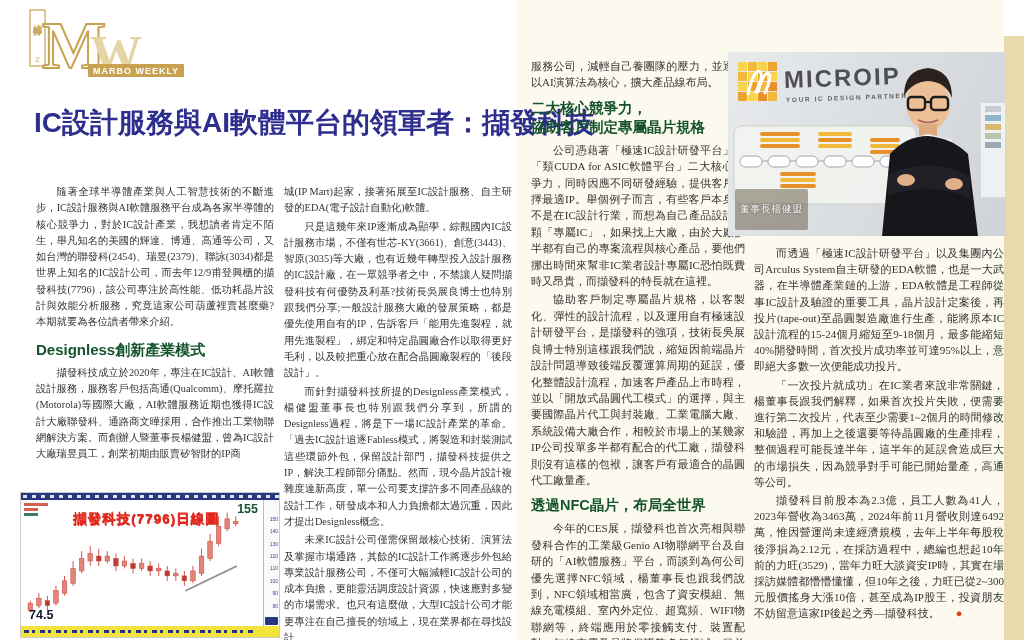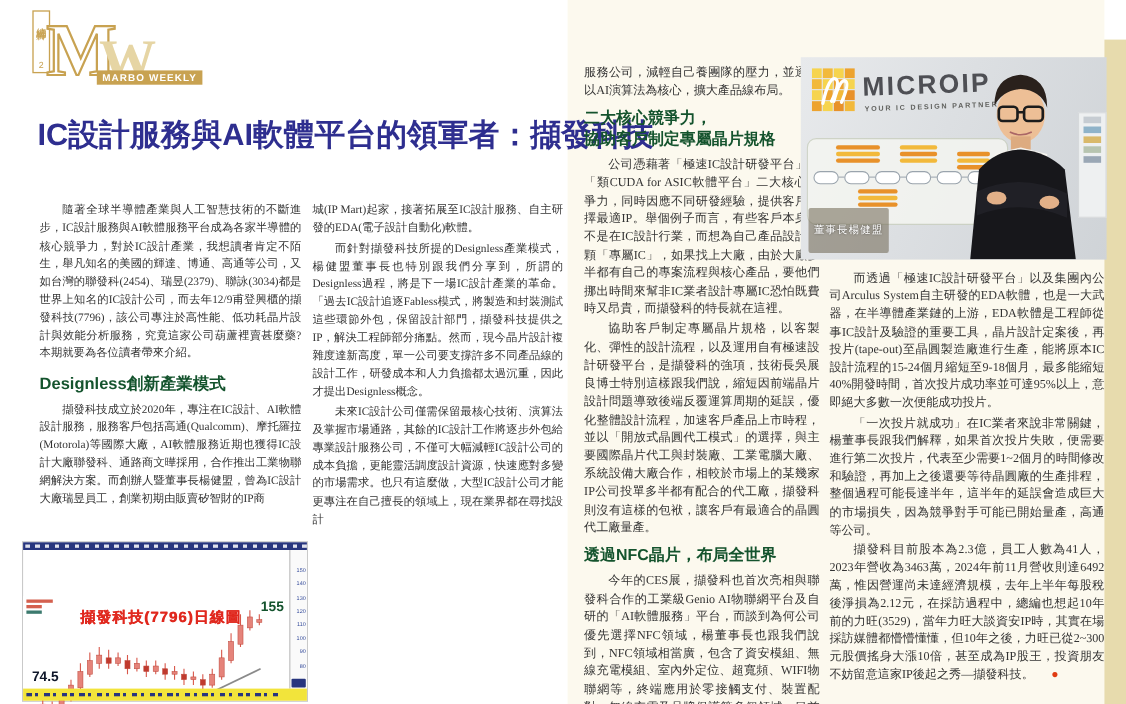--- a/index.html
+++ b/index.html
@@ -55,21 +55,21 @@
     background:rgba(110,100,80,.55); color:#fff; font-size:9.5px; letter-spacing:1px;
     font-family:"Liberation Sans",sans-serif; border-radius:2px; text-shadow:0 0 2px rgba(0,0,0,.6); }
 
   
   .chart-box { position:absolute; left:20px; top:492px; width:260px; height:146px;
     background:#ffffff; border:1px solid #c9c9c9; font-family:"Liberation Sans",sans-serif; }
   .chart-topbar { height:7px; background:#27357e;
     background-image:repeating-linear-gradient(90deg,rgba(255,255,255,.85) 0 4px,transparent 4px 9px);
     background-size:100% 3px; background-position:2px 2px; background-repeat:no-repeat; }
   .chart-body { display:flex; height:126px; }
-  .plot { position:relative; flex:1; background:#fff;margin-top:42px; }
+  .plot { position:relative; flex:1; background:#fff; }
   .plot svg { position:absolute; left:0; top:0; }
   .chart-title { position:absolute; left:52px; top:10px; color:#e0281e; font-weight:bold;
     font-size:13.5px; letter-spacing:1px; text-shadow:.5px .5px 0 #e0281e; }
   .chart-high { position:absolute; right:5px; top:2px; color:#14532d; font-weight:bold; font-size:12.5px; }
   .chart-low  { position:absolute; left:8px; bottom:4px; color:#0f172a; font-weight:bold; font-size:12.5px; }
   .mini-legend { position:absolute; left:3px; top:3px; }
   .mini-legend i { display:block; height:3px; margin-bottom:2px; }
   .scale { position:relative; width:16px; border-left:1px solid #bbb; background:#fafafa; }
   .scale .tick { position:absolute; right:1px; font-size:5px; color:#334a9a; line-height:5px; }
   .scale .scale-btn { position:absolute; bottom:1px; left:1px; width:13px; height:8px;
@@ -101,20 +101,21 @@
   <h1 class="headline">IC設計服務與AI軟體平台的領軍者：擷發科技</h1>
 
   <div class="col col-1">
     <p>隨著全球半導體產業與人工智慧技術的不斷進步，IC設計服務與AI軟體服務平台成為各家半導體的核心競爭力，對於IC設計產業，我想讀者肯定不陌生，舉凡知名的美國的輝達、博通、高通等公司，又如台灣的聯發科(2454)、瑞昱(2379)、聯詠(3034)都是世界上知名的IC設計公司，而去年12/9甫登興櫃的擷發科技(7796)，該公司專注於高性能、低功耗晶片設計與效能分析服務，究竟這家公司葫蘆裡賣甚麼藥?本期就要為各位讀者帶來介紹。</p>
     <h3 class="red-head">Designless創新產業模式</h3>
     <p class="cont" style="text-indent:2em">擷發科技成立於2020年，專注在IC設計、AI軟體設計服務，服務客戶包括高通(Qualcomm)、摩托羅拉(Motorola)等國際大廠，AI軟體服務近期也獲得IC設計大廠聯發科、通路商文曄採用，合作推出工業物聯網解決方案。而創辦人暨董事長楊健盟，曾為IC設計大廠瑞昱員工，創業初期由販賣矽智財的IP商</p>
   </div>
 
   <div class="col col-2">
     <p class="cont">城(IP Mart)起家，接著拓展至IC設計服務、自主研發的EDA(電子設計自動化)軟體。</p>
+    <p>只是這幾年來IP逐漸成為顯學，綜觀國內IC設計服務市場，不僅有世芯-KY(3661)、創意(3443)、智原(3035)等大廠，也有近幾年轉型投入設計服務的IC設計廠，在一眾競爭者之中，不禁讓人疑問擷發科技有何優勢及利基?技術長吳展良博士也特別跟我們分享;一般設計服務大廠的發展策略，都是優先使用自有的IP，告訴客戶「能用先進製程，就用先進製程」，綁定和特定晶圓廠合作以取得更好毛利，以及較把重心放在配合晶圓廠製程的「後段設計」。</p>
     <p>而針對擷發科技所提的Designless產業模式，楊健盟董事長也特別跟我們分享到，所謂的Designless過程，將是下一場IC設計產業的革命。「過去IC設計追逐Fabless模式，將製造和封裝測試這些環節外包，保留設計部門，擷發科技提供之IP，解決工程師部分痛點。然而，現今晶片設計複雜度達新高度，單一公司要支撐許多不同產品線的設計工作，研發成本和人力負擔都太過沉重，因此才提出Designless概念。</p>
     <p>未來IC設計公司僅需保留最核心技術、演算法及掌握市場通路，其餘的IC設計工作將逐步外包給專業設計服務公司，不僅可大幅減輕IC設計公司的成本負擔，更能靈活調度設計資源，快速應對多變的市場需求。也只有這麼做，大型IC設計公司才能更專注在自己擅長的領域上，現在業界都在尋找設計</p>
   </div>
 
   <div class="col col-3">
     <p class="cont">服務公司，減輕自己養團隊的壓力，並逐步以AI演算法為核心，擴大產品線布局。</p>
     <h3 class="red-head" style="margin-bottom:0">二大核心競爭力，</h3>
     <h3 class="red-head" style="margin-top:0">協助客戶制定專屬晶片規格</h3>
     <p>公司憑藉著「極速IC設計研發平台」與「類CUDA for ASIC軟體平台」二大核心競爭力，同時因應不同研發經驗，提供客戶選擇最適IP。舉個例子而言，有些客戶本身並不是在IC設計行業，而想為自己產品設計一顆「專屬IC」，如果找上大廠，由於大廠多半都有自己的專案流程與核心產品，要他們挪出時間來幫非IC業者設計專屬IC恐怕既費時又昂貴，而擷發科的特長就在這裡。</p>
     <p>協助客戶制定專屬晶片規格，以客製化、彈性的設計流程，以及運用自有極速設計研發平台，是擷發科的強項，技術長吳展良博士特別這樣跟我們說，縮短因前端晶片設計問題導致後端反覆運算周期的延誤，優化整體設計流程，加速客戶產品上市時程，並以「開放式晶圓代工模式」的選擇，與主要國際晶片代工與封裝廠、工業電腦大廠、系統設備大廠合作，相較於市場上的某幾家IP公司投單多半都有配合的代工廠，擷發科則沒有這樣的包袱，讓客戶有最適合的晶圓代工廠量產。</p>

